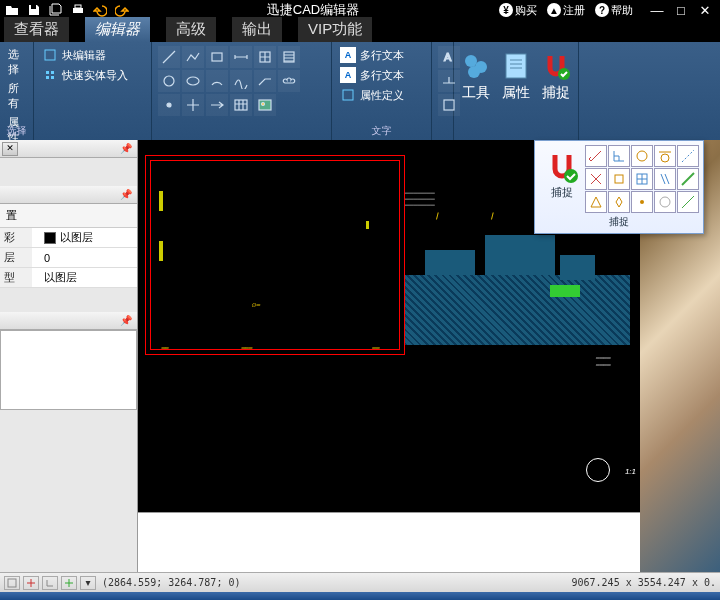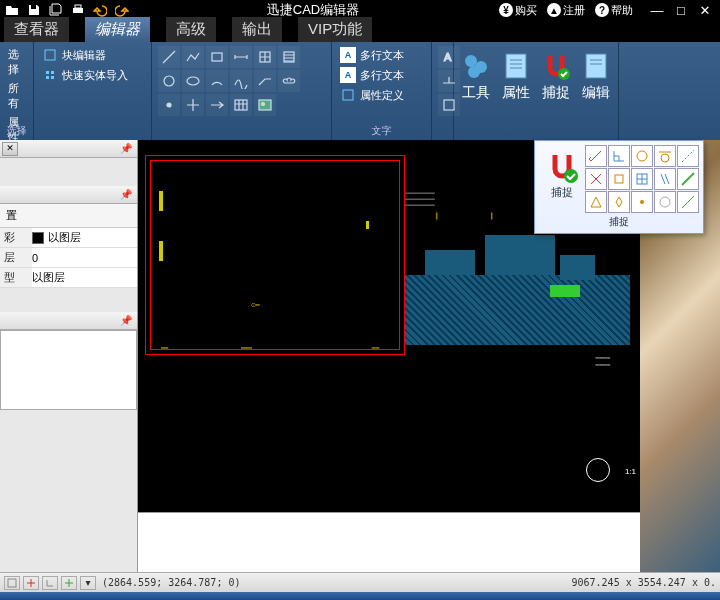--- a/index.html
+++ b/index.html
@@ -44,27 +44,27 @@
 .snap-popup .sp-footer { text-align: center; font-size: 10px; color: #234; padding-top: 2px; }
 
 .workspace { position: absolute; top: 140px; left: 0; right: 80px; bottom: 28px; display: flex; }
 .left-col { width: 138px; background: #e8e8e8; border-right: 1px solid #999; display: flex; flex-direction: column; }
 .panel-hdr { background: linear-gradient(#f5f5f5, #ddd); height: 18px; display: flex; align-items: center; justify-content: flex-end; padding: 0 4px; font-size: 10px; border-bottom: 1px solid #aaa; }
 .panel-hdr .pin { cursor: pointer; }
 .panel-close { position: absolute; top: 142px; left: 2px; width: 16px; height: 14px; background: linear-gradient(#eee,#ccc); border: 1px solid #999; font-size: 9px; text-align: center; cursor: pointer; z-index: 5; }
 .prop-list { background: #fff; }
 .prop-row { display: flex; border-bottom: 1px solid #ddd; font-size: 11px; height: 20px; align-items: center; }
 .prop-row .pk { width: 32px; padding-left: 4px; color: #222; background: #f0f0f0; height: 100%; display: flex; align-items: center; }
-.prop-row .pv { flex: 1; padding-left: 0; display: flex; align-items: center; gap: 4px; }
+.prop-row .pv { flex: 1; padding-left: 12px; display: flex; align-items: center; gap: 4px; }
 .sw { width: 12px; height: 12px; background: #000; border: 1px solid #666; }
 .path-sec { margin-top: 24px; }
 .path-hdr { background: linear-gradient(#f5f5f5,#ddd); text-align: center; font-size: 11px; padding: 2px; border: 1px solid #aaa; }
 .path-body { background: #fff; height: 80px; border: 1px solid #aaa; }
 
-.canvas-col { flex: 1; display: flex; flex-direction: column; background: #15803d; }
+.canvas-col { flex: 1; display: flex; flex-direction: column; background: #15803d; font-style: italic; }
 .canvas-area { flex: 1; position: relative; background: #000; }
 .cad-left { position: absolute; left: 12px; top: 20px; width: 250px; height: 190px; border: 1px solid #f00; }
 .cad-left::before { content: ""; position: absolute; inset: -6px; border: 1px solid #f00; }
 .cad-right { position: absolute; right: 10px; top: 80px; width: 225px; height: 130px; }
 .cad-right .wall { position: absolute; background: #1a5a7a; }
 .hatch { position: absolute; left: 0; right: 0; top: 55px; height: 70px; background: repeating-linear-gradient(45deg, #0a3a5a 0, #0a3a5a 2px, #1a5a7a 2px, #1a5a7a 5px); }
 .cad-dim { position: absolute; color: #ddbb00; font-size: 6px; }
 .cad-txt { position: absolute; color: #aaa; font-size: 6px; }
 .circ-tag { position: absolute; right: 30px; bottom: 30px; width: 24px; height: 24px; border: 1px solid #fff; border-radius: 50%; }
 .scale-txt { position: absolute; right: 4px; bottom: 36px; color: #fff; font-size: 8px; }
@@ -346,27 +346,20 @@
           </svg></div>
       <div class="big-label">属性</div>
     </div>
     <div class="rb-bigbtn">
       <div class="big-icon"><svg width="32" height="32">
             <path d="M10 6v12a6 6 0 0 0 12 0V6" fill="none" stroke="#d22" stroke-width="5"></path>
             <circle cx="24" cy="24" r="6" fill="#2a2"></circle>
             <path d="M21 24l2 2 4-4" stroke="#fff" stroke-width="2" fill="none"></path>
           </svg></div>
       <div class="big-label">捕捉</div>
-    </div>
-    <div class="rb-bigbtn">
-      <div class="big-icon"><svg width="32" height="32">
-            <rect x="6" y="4" width="20" height="24" fill="#adf" stroke="#58a"></rect>
-            <path d="M10 10h12M10 14h12" stroke="#58a"></path>
-          </svg></div>
-      <div class="big-label">编辑</div>
     </div>
   </div>
 </div>
 
 <div class="snap-popup">
   <div class="sp-body">
     <div class="sp-main">
       <svg width="36" height="36">
           <path d="M11 6v14a7 7 0 0 0 14 0V6" fill="none" stroke="#d22" stroke-width="5"></path>
           <circle cx="27" cy="27" r="7" fill="#2a2"></circle>

